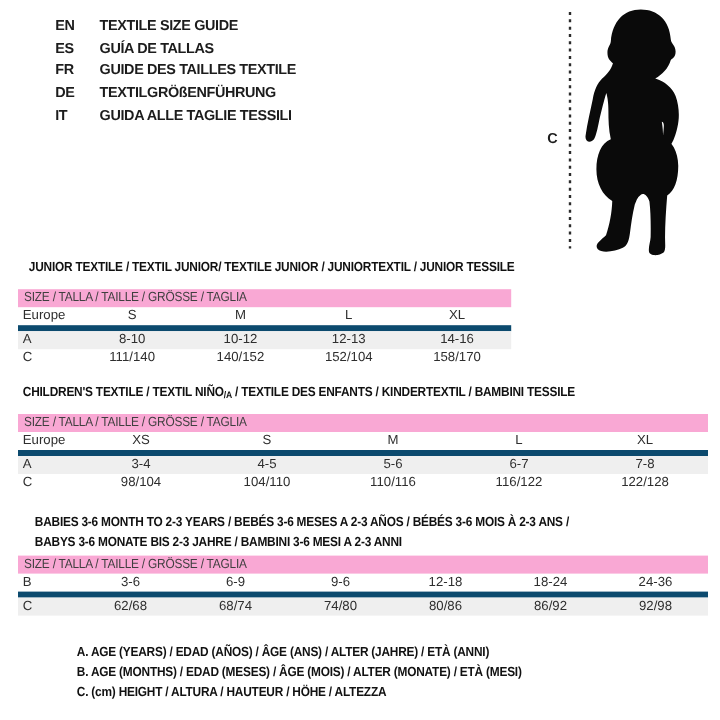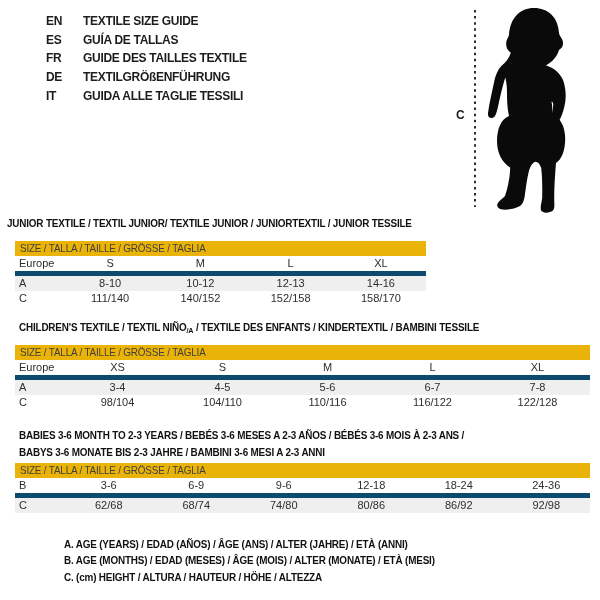--- a/index.html
+++ b/index.html
@@ -15,28 +15,28 @@
   .lang-list{left:22px;top:12px;}
   .lang-row{display:flex;height:18.6px;align-items:center;font-weight:bold;font-size:12px;letter-spacing:-0.3px;padding-left:24px;}
   .lang-code{width:37px;flex:0 0 37px;}
 
   
   .figure-svg{left:470px;top:4px;}
   .height-label{left:456px;top:108px;font-weight:bold;font-size:12px;}
 
   
   .sec-title{font-weight:bold;font-size:11px;color:#111;}
-  .title-junior{left:7px;top:217px;}
+  .title-junior{left:24px;top:217px;}
   .title-children{left:19px;top:321px;}
-  .title-babies{left:19px;top:427px;line-height:16.5px;text-decoration:underline;}
+  .title-babies{left:29px;top:427px;line-height:16.5px;text-decoration:underline;}
   .sub-a{font-size:8px;vertical-align:-2px;}
 
   
   .stable{position:absolute;font-size:11px;color:#2e2e2e;}
-  .t-head{height:15px;background:#eab308;color:#3f3f3f;line-height:15px;padding-left:5px;overflow:hidden;}
+  .t-head{height:15px;background:#f9a8d4;color:#3f3f3f;line-height:15px;padding-left:5px;overflow:hidden;}
   .t-row{display:grid;height:15px;line-height:15px;align-items:center;}
   .t4 .t-row{grid-template-columns:50px repeat(4,1fr);}
   .t5 .t-row{grid-template-columns:50px repeat(5,1fr);}
   .t6 .t-row{grid-template-columns:50px repeat(6,1fr);}
   .t-label{padding-left:4px;}
   .t-cell{text-align:center;}
   .row-border{border-bottom:5px solid #0c4a6e;}
   .row-alt{background:#efefef;}
   .tbl-junior{left:15px;top:241px;width:411px;}
   .tbl-children{left:15px;top:345px;width:575px;}
@@ -134,21 +134,21 @@
     <span class="t-label">A</span>
     <span class="t-cell">8-10</span>
     <span class="t-cell">10-12</span>
     <span class="t-cell">12-13</span>
     <span class="t-cell">14-16</span>
   </div>
   <div class="t-row">
     <span class="t-label">C</span>
     <span class="t-cell">111/140</span>
     <span class="t-cell">140/152</span>
-    <span class="t-cell">152/158</span>
+    <span class="t-cell">152/104</span>
     <span class="t-cell">158/170</span>
   </div>
 </div>
 
 <div class="abs sec-title title-children">
   <span class="cond"><span>CHILDREN'S TEXTILE / TEXTIL NIÑO</span><span class="sub-a">/A</span><span> / TEXTILE DES ENFANTS / KINDERTEXTIL / BAMBINI TESSILE</span></span>
 </div>
 <div class="abs stable t5 tbl-children">
   <div class="t-head">
     <span class="cond">SIZE / TALLA / TAILLE / GRÖSSE / TAGLIA</span>

